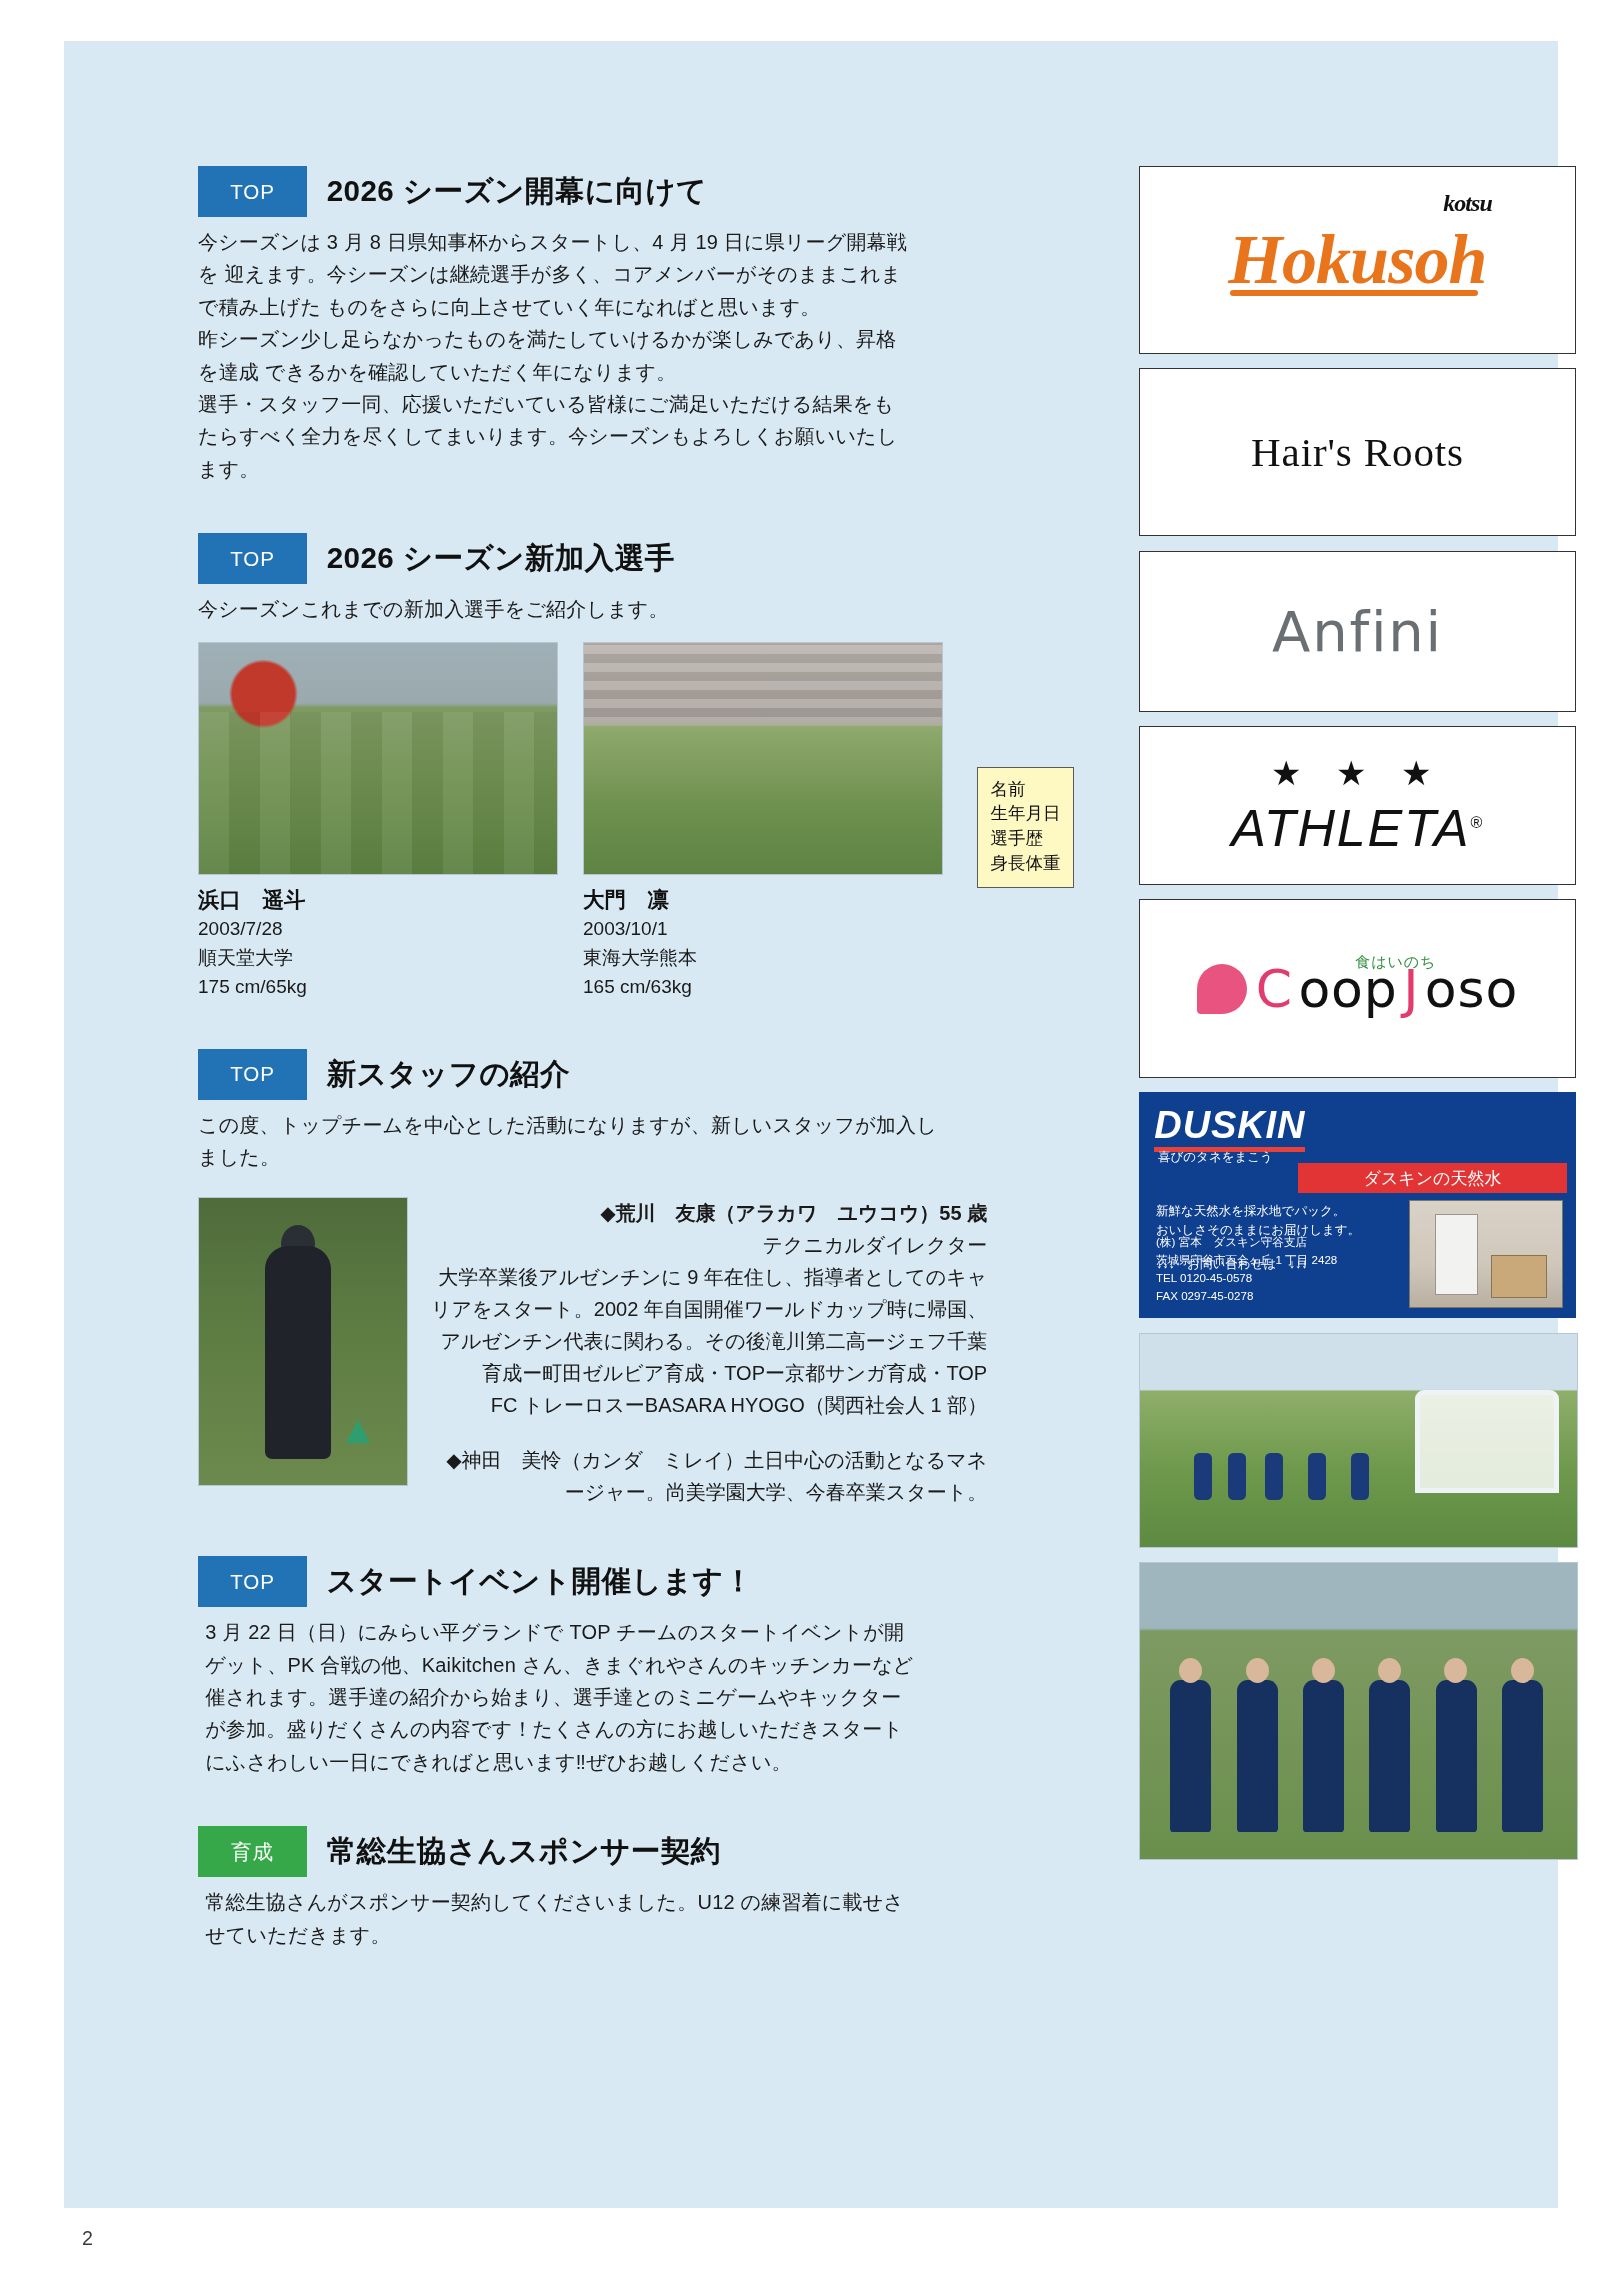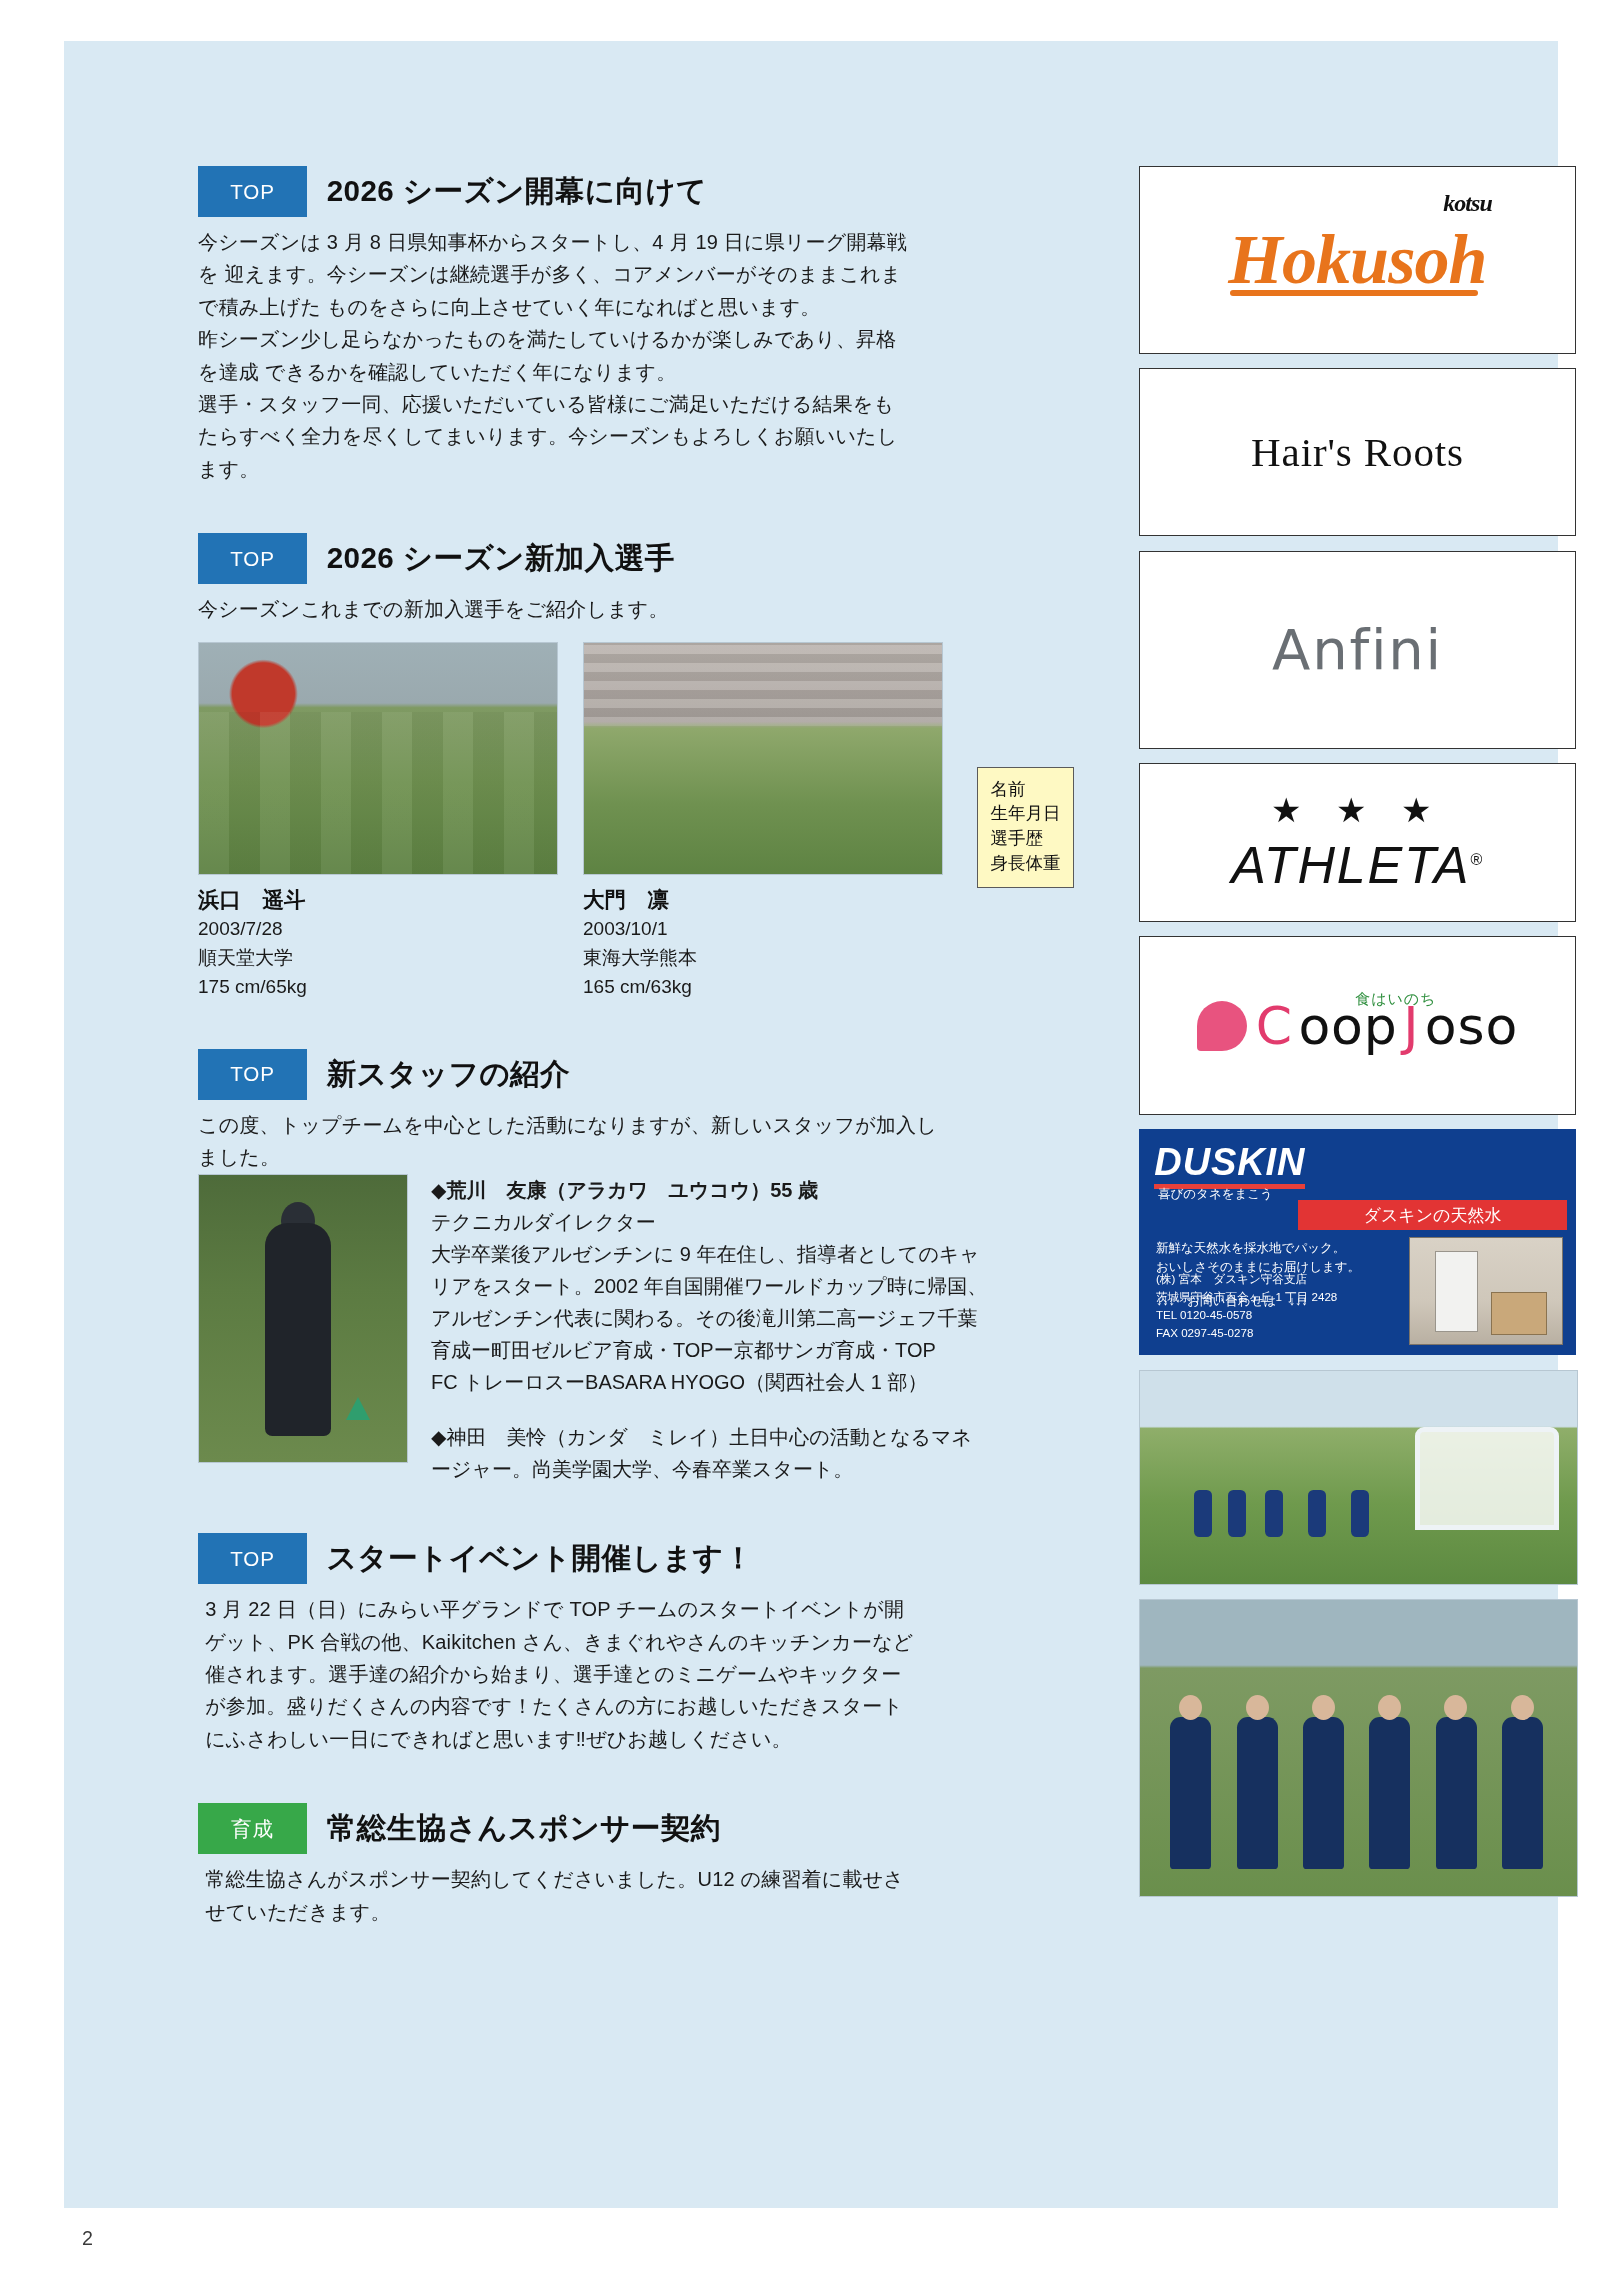--- a/index.html
+++ b/index.html
@@ -125,22 +125,23 @@
     font-size: 17.5px;
     line-height: 1.42;
     color: #111;
     margin-top: 125px;
     margin-left: 9px;
   }
   
   .staff-wrap {
     display: flex;
     gap: 23px;
-    margin-top: 1px;
+    margin-top: 24px;
     align-items: flex-start;
+    text-align: right;
   }
   .staff-photo {
     width: 208px;
     height: 287px;
     border: 0.9px solid #b7c7d2;
     background:
       linear-gradient(180deg, #4e6b3a 0%, #5c7b42 40%, #6c8a4d 100%);
     position: relative;
     overflow: hidden;
     flex: none;
@@ -216,21 +217,21 @@
     background: #e8741c;
     border-radius: 3.6px;
   }
   .ad-hairs { height: 168px; display:flex; align-items:center; justify-content:center; }
   .hairs {
     font-family: "Liberation Serif", serif;
     font-size: 41px;
     color: #111111;
     letter-spacing: 0.9px;
   }
-  .ad-anfini { height: 198px; display:flex; align-items:center; justify-content:center; }
+  .ad-anfini { height: 161px; display:flex; align-items:center; justify-content:center; }
   .anfini {
     font-family: "DejaVu Sans", sans-serif;
     font-size: 56px;
     color: #6a6f74;
     letter-spacing: 1.8px;
     position: relative;
   }
   .ad-athleta { height: 159px; display:flex; flex-direction:column; align-items:center; justify-content:center; gap: 5.4px;}
   .stars { font-size: 34px; letter-spacing: 12.5px; color: #111; }
   .athleta {

